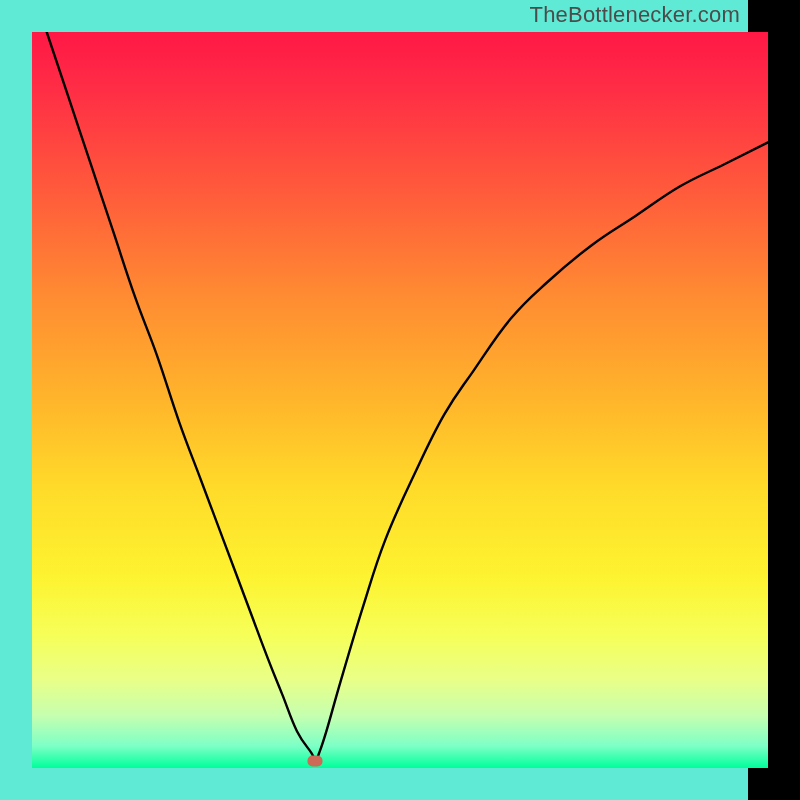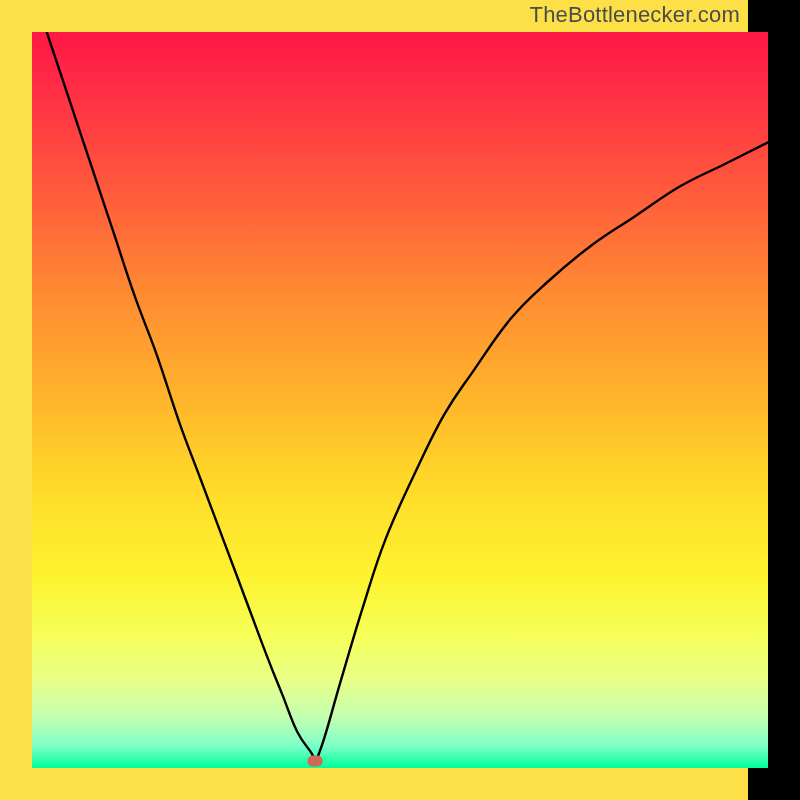--- a/index.html
+++ b/index.html
@@ -8,21 +8,21 @@
     width: 800px;
     height: 800px;
     overflow: hidden;
     background: #000;
     font-family: Arial, Helvetica, sans-serif;
   }
   .frame {
     position: relative;
     width: 748px;
     height: 800px;
-    background: #fde047;
+    background: #5eead4;
   }
   .watermark {
     position: absolute;
     top: 2px;
     right: 8px;
     color: #4c4c4c;
     font-size: 22px;
     font-weight: 400;
     letter-spacing: 0.2px;
     z-index: 10;

